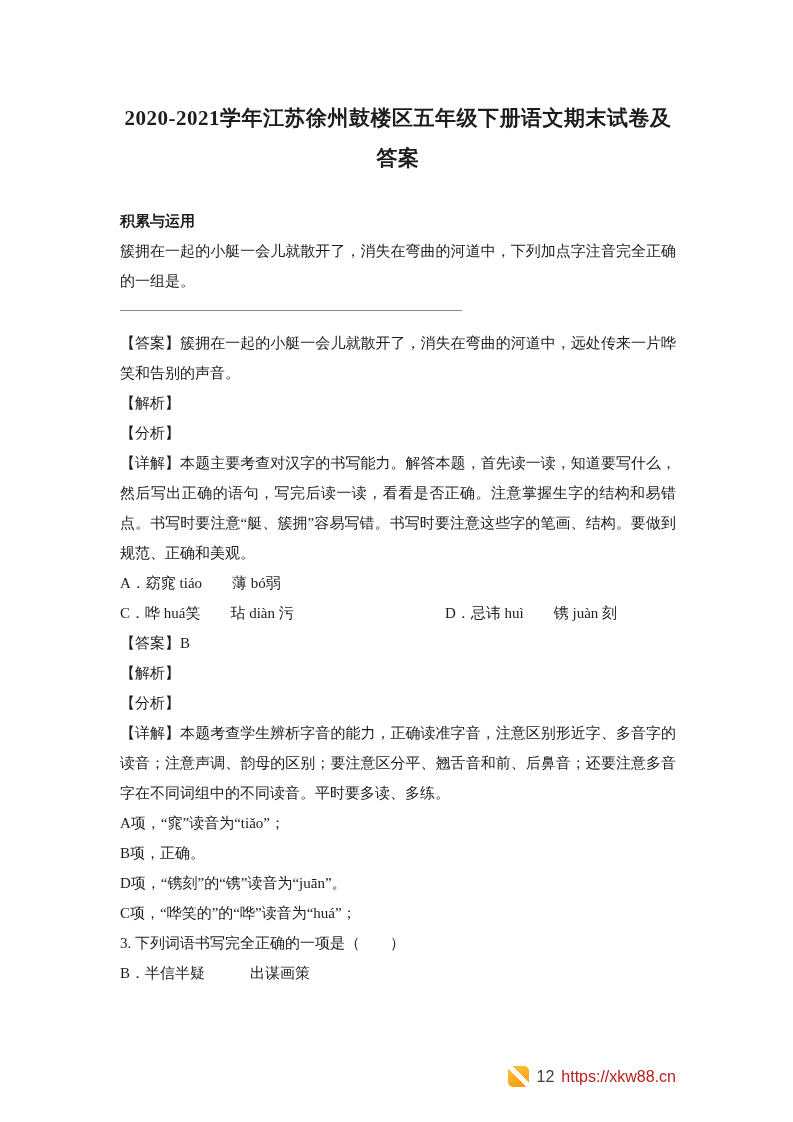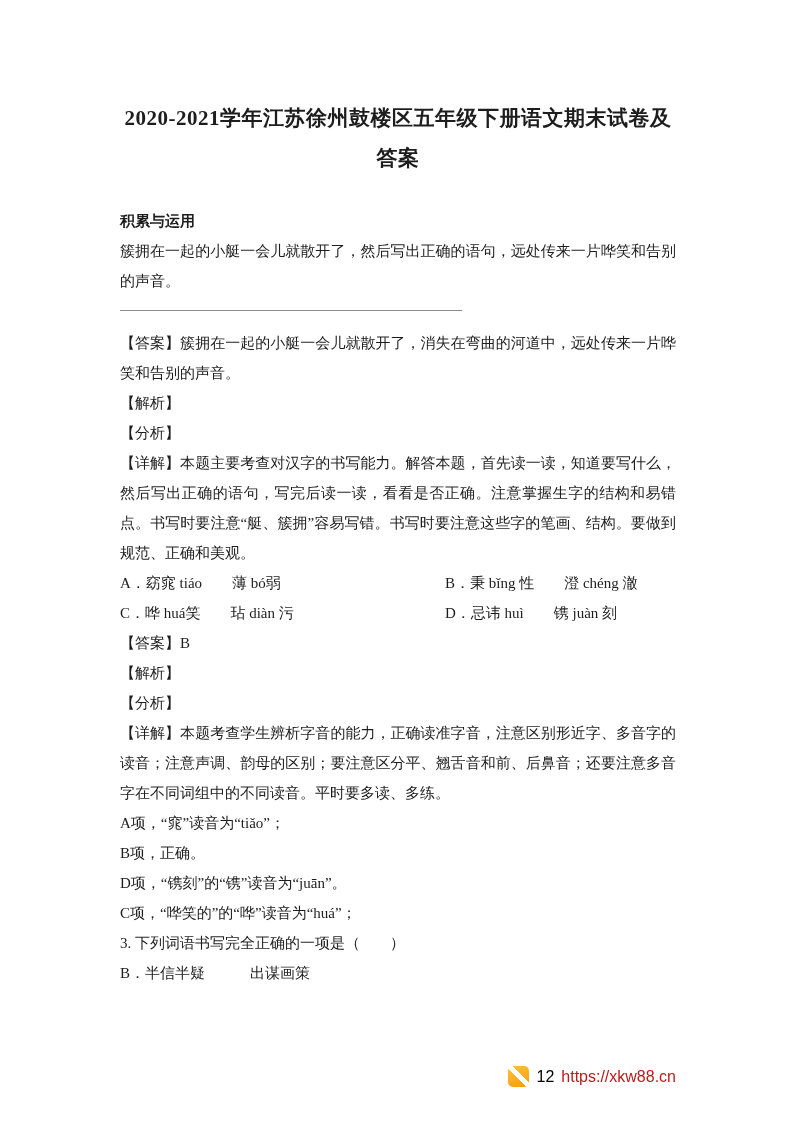--- a/index.html
+++ b/index.html
@@ -67,43 +67,42 @@
   .logo {
     display: inline-block;
     width: 21px;
     height: 21px;
     border-radius: 5px;
     background-image:
       linear-gradient(45deg, transparent 44%, #ffffff 44%, #ffffff 60%, transparent 60%),
       linear-gradient(160deg, #ffc23d, #f79b0e);
     flex: 0 0 auto;
   }
-  .footer .pagenum { color: #000000; }
+  .footer .pagenum { color: #404040; }
   .footer .url { color: #b91c1c; text-decoration: none; }
 </style>
 </head>
 <body>
 
 <div class="page">
   <div class="content">
 
     <h1 class="title">2020-2021学年江苏徐州鼓楼区五年级下册语文期末试卷及答案</h1>
 
     <p class="para bold">积累与运用</p>
 
-    <p class="para">簇拥在一起的小艇一会儿就散开了，然后写出正确的语句，远处传来一片哗笑和告别的声音。</p>
+    <p class="para">簇拥在一起的小艇一会儿就散开了，消失在弯曲的河道中，下列加点字注音完全正确的一组是。</p>
     <div class="write-line"></div>
     <p class="para">【答案】簇拥在一起的小艇一会儿就散开了，消失在弯曲的河道中，远处传来一片哗笑和告别的声音。</p>
     <p class="para">【解析】</p>
     <p class="para">【分析】</p>
     <p class="para">【详解】本题主要考查对汉字的书写能力。解答本题，首先读一读，知道要写什么，然后写出正确的语句，写完后读一读，看看是否正确。注意掌握生字的结构和易错点。书写时要注意“艇、簇拥”容易写错。书写时要注意这些字的笔画、结构。要做到规范、正确和美观。</p>
 
     <div class="opt-row">
       <span class="opt-left">A．窈窕 tiáo　　薄 bó弱</span>
-      <span class="opt-right">B．秉 bǐng 性　　澄 chéng 澈</span>
     </div>
     <div class="opt-row">
       <span class="opt-left">C．哗 huá笑　　玷 diàn 污</span>
       <span class="opt-right">D．忌讳 huì　　镌 juàn 刻</span>
     </div>
     <p class="para">【答案】B</p>
     <p class="para">【解析】</p>
     <p class="para">【分析】</p>
     <p class="para">【详解】本题考查学生辨析字音的能力，正确读准字音，注意区别形近字、多音字的读音；注意声调、韵母的区别；要注意区分平、翘舌音和前、后鼻音；还要注意多音字在不同词组中的不同读音。平时要多读、多练。</p>
     <p class="para">A项，“窕”读音为“tiǎo”；</p>

